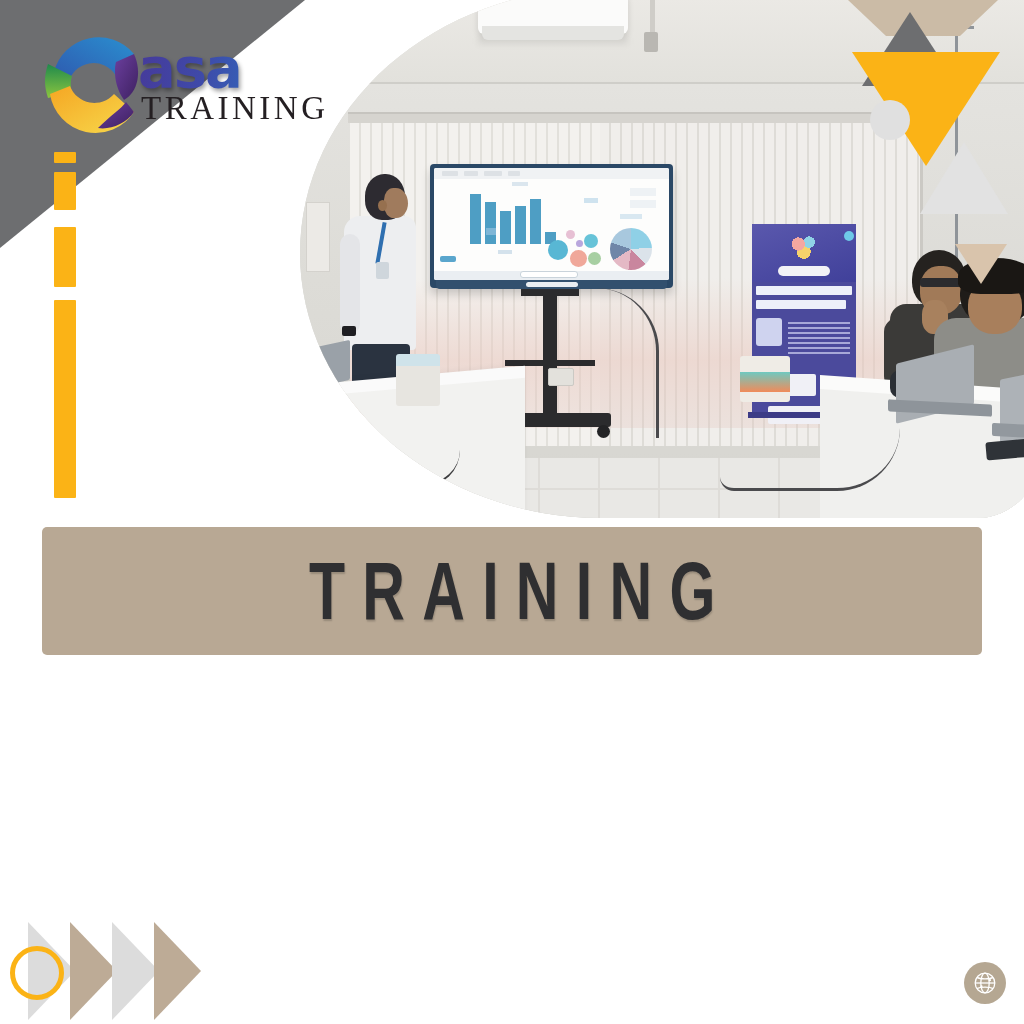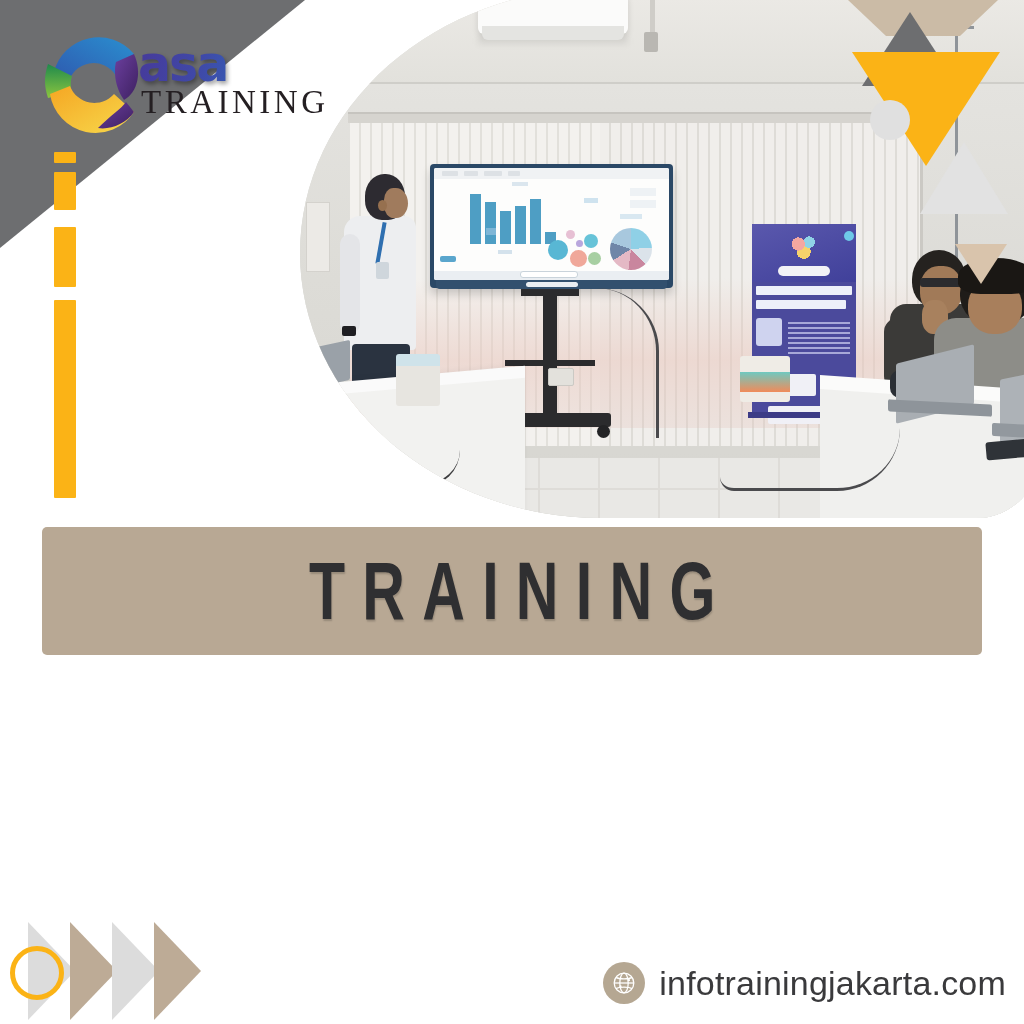--- a/index.html
+++ b/index.html
@@ -19,21 +19,21 @@
     background:#6d6e70;
     clip-path:polygon(0 0, 305px 0, 0 248px);
   }
 
   
   .logo-wrap{position:absolute;left:34px;top:16px;width:300px;height:150px;}
   .logo-mark{position:absolute;left:0;top:4px;width:128px;height:128px;}
   .logo-text{position:absolute;left:104px;top:28px;width:230px;}
   .logo-asa{
     font-family:"DejaVu Sans",sans-serif;
-    font-size:49px;font-weight:700;line-height:.86;
+    font-size:56px;font-weight:700;line-height:.86;
     letter-spacing:-2px;
     background:linear-gradient(100deg,#463a9a 0%,#3f49a8 28%,#2e6fc0 62%,#2096d6 100%);
     -webkit-background-clip:text;background-clip:text;color:transparent;
     text-shadow:0 0 0 rgba(0,0,0,0);
     filter:drop-shadow(2px 3px 2px rgba(0,0,0,.35));
   }
   .logo-training{
     font-family:"Liberation Serif",serif;
     font-size:33px;letter-spacing:3.5px;color:#241f22;
     margin-top:-2px;margin-left:3px;font-weight:400;
@@ -446,16 +446,15 @@
       <svg width="28" height="28" viewBox="0 0 24 24" fill="none" stroke="#ffffff" stroke-width="1.1">
         <circle cx="12" cy="12" r="8.4"></circle>
         <ellipse cx="12" cy="12" rx="3.6" ry="8.4"></ellipse>
         <line x1="3.6" y1="12" x2="20.4" y2="12"></line>
         <path d="M5 7.2 C8 9 16 9 19 7.2"></path>
         <path d="M5 16.8 C8 15 16 15 19 16.8"></path>
         <circle cx="16.2" cy="9.6" r="1" fill="#ffffff" stroke="none"></circle>
         <circle cx="9" cy="15" r="1" fill="#ffffff" stroke="none"></circle>
       </svg>
     </div>
-    <div class="site-url">infotrainingjakarta.com</div>
   </div>
 
 </div>
 
 </body></html>

